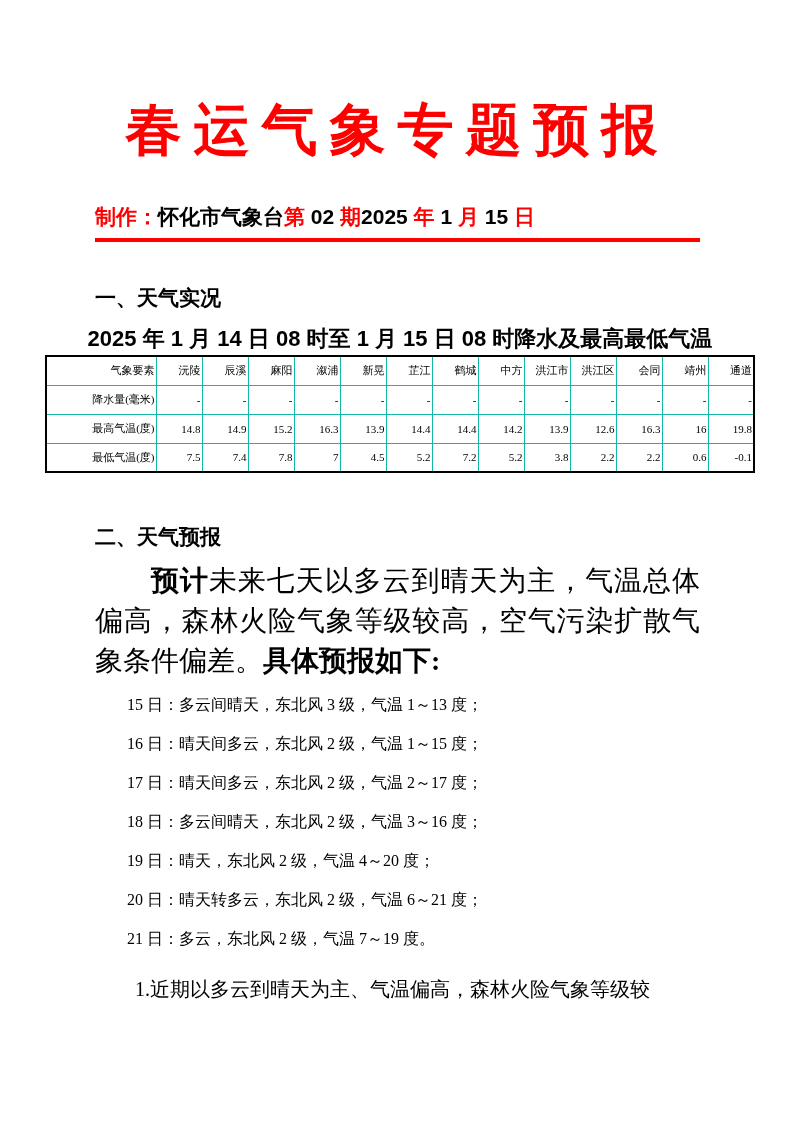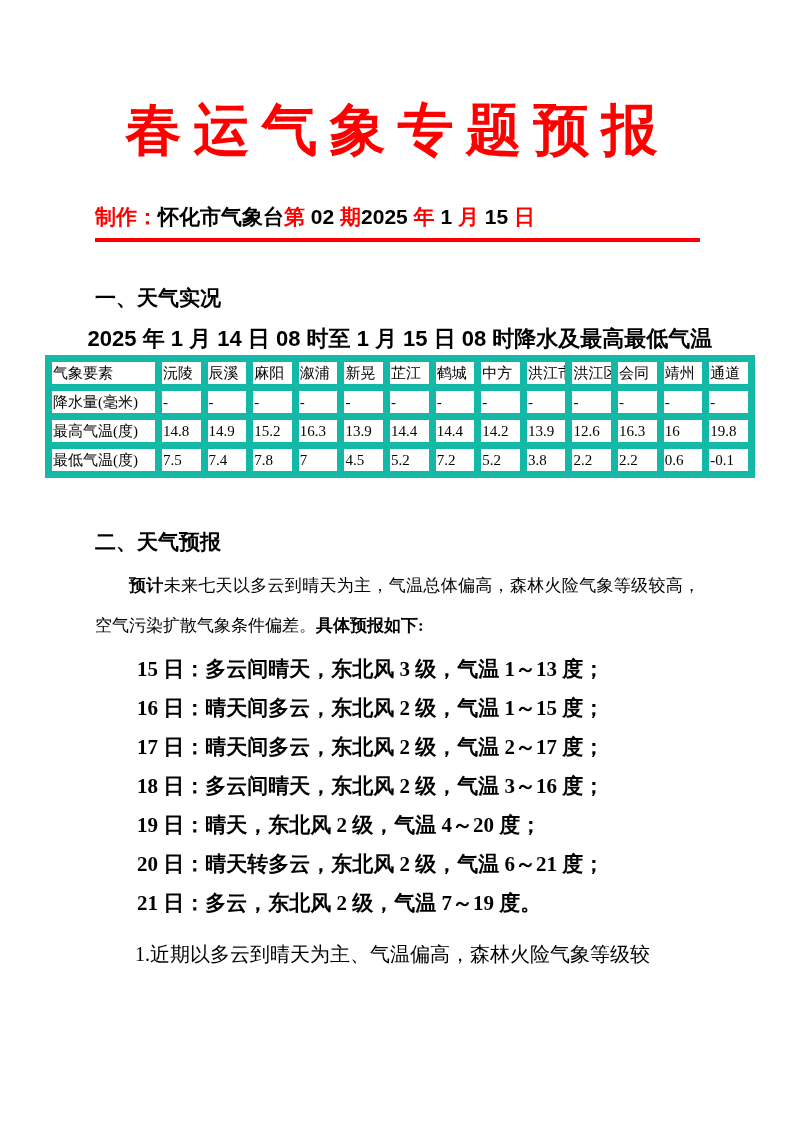--- a/index.html
+++ b/index.html
@@ -70,48 +70,47 @@
     line-height: 22px;
   }
   table.weather-table {
     margin-top: 5px;
     width: 710px;
     border-collapse: collapse;
     table-layout: fixed;
     border: 2px solid #000;
   }
   .weather-table th, .weather-table td {
-    border: 7px solid #14b8a6;
+    border: 1px solid #14b8a6;
     height: 29px;
     padding: 0 1px;
-    text-align: left;
+    text-align: right;
     vertical-align: middle;
     font-family: "Liberation Serif", serif;
     font-weight: normal;
-    font-size: 15px;
+    font-size: 11px;
     color: var(--ink);
     overflow: hidden;
     white-space: nowrap;
   }
   
   .intro-para {
     margin: 12px 0 0 0;
-    font-size: 17px;
+    font-size: 28px;
     line-height: 40px;
     text-indent: 2em;
     text-align: justify;
   }
   .bold-inline { font-weight: bold; }
   .forecast-list { margin-top: 4px; }
   .forecast-line {
     padding-left: 2em;
-    font-size: 21px;
+    font-size: 16px;
     line-height: 39px;
     white-space: nowrap;
-    font-weight: bold;
   }
   .advice-line {
     margin: 12px 0 0 0;
     font-size: 20px;
     line-height: 39px;
     text-indent: 2em;
   }
 </style>
 </head>
 <body>

